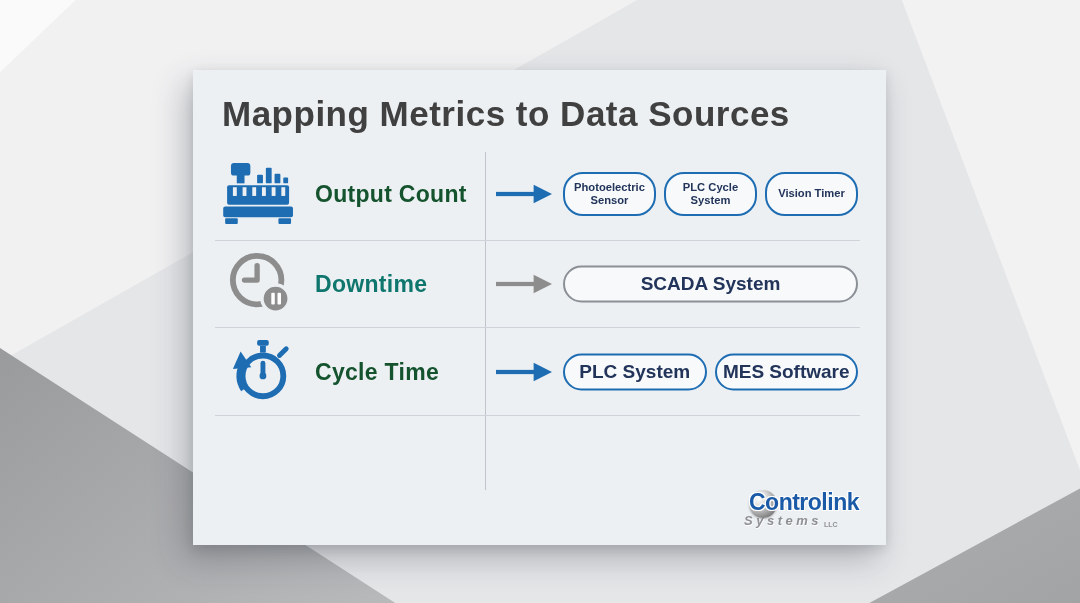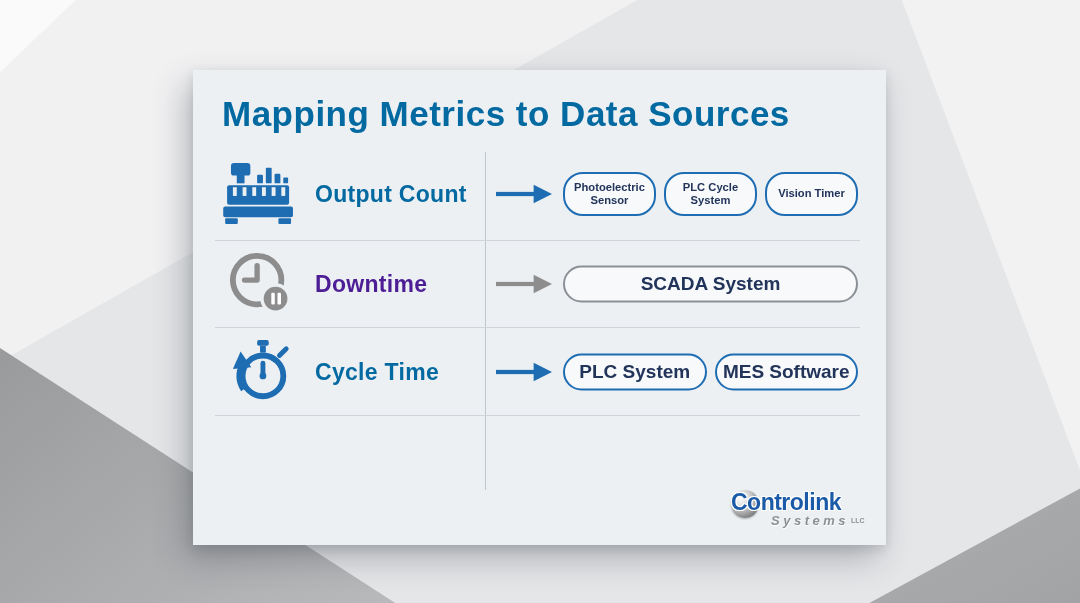--- a/index.html
+++ b/index.html
@@ -16,65 +16,65 @@
   .bg-botright{background:linear-gradient(to bottom right,#dadbdd,#a2a3a5);clip-path:polygon(100% 81%,100% 100%,80.5% 100%);}
 
   .card{
     position:absolute;left:193px;top:70px;width:693px;height:475px;
     background:#ecf0f3;
     box-shadow:-8px 14px 30px rgba(50,55,65,.30), 0 4px 10px rgba(50,55,65,.14);
   }
   .title{
     position:absolute;left:29px;top:24px;
     font-size:35px;font-weight:800;letter-spacing:.5px;
-    color:#0369a1;
+    color:#404040;
   }
   .vdivider{position:absolute;left:292px;top:82px;width:1px;height:338px;background:#bfc6cd;}
   .hdivider{position:absolute;left:22px;width:645px;height:1px;background:#cfd4da;}
   .hd1{top:170px;} .hd2{top:257px;} .hd3{top:345px;}
 
   .row{position:absolute;left:0;width:693px;}
   .r1{top:78px;height:92px;}
   .r2{top:171px;height:86px;}
   .r3{top:258px;height:87px;}
   .r4{top:346px;height:80px;}
 
   .icon-box{position:absolute;left:26px;top:50%;transform:translateY(-50%);width:84px;display:flex;justify-content:center;align-items:center;}
   .metric{position:absolute;left:122px;top:50%;transform:translateY(-50%);font-size:23px;font-weight:800;letter-spacing:.3px;white-space:nowrap;}
-  .row.blue .metric{color:#0369a1;}
-  .row.gray .metric{color:#4c1d95;}
+  .row.blue .metric{color:#14532d;}
+  .row.gray .metric{color:#0f766e;}
   .arrow{position:absolute;left:303px;top:50%;transform:translateY(-50%);}
   .row.blue .arrow{color:#1e6db3;}
   .row.gray .arrow{color:#8d8d8d;}
 
   .pills{position:absolute;left:370px;right:28px;top:50%;transform:translateY(-50%);display:flex;gap:8px;justify-content:flex-end;}
   .pill{
     flex:1;display:flex;align-items:center;justify-content:center;text-align:center;
     background:#f7f9fb;border:2px solid;border-radius:20px;
     color:#22345a;font-weight:700;line-height:1.18;
     padding:3px 5px;min-height:27px;
   }
   .row.blue .pill{border-color:#1e6db3;}
   .row.gray .pill{border-color:#8b9097;}
   .pills-3 .pill{font-size:11.2px;min-height:34px;}
   .pills-2 .pill{font-size:19px;}
 
   .logo{position:absolute;left:538px;top:418px;width:155px;}
-  .logo-row{position:relative;height:29px;}
+  .logo-row{position:relative;height:29px;margin-left:18px;}
   .sphere{
     position:absolute;left:0;top:2px;width:28px;height:28px;border-radius:50%;
     background:radial-gradient(circle at 35% 30%, #ffffff 0%, #d8d8d8 32%, #969696 65%, #4e4e4e 100%);
     box-shadow:0 1px 2px rgba(0,0,0,.25);
   }
   .brand{
     position:relative;z-index:1;font-size:23px;font-weight:800;letter-spacing:-.5px;
     color:#1b5aa7;line-height:29px;
     text-shadow:1px 1px 0 #fff,-1px -1px 0 #fff,1px -1px 0 #fff,-1px 1px 0 #fff;
   }
-  .sub-row{margin-left:40px;margin-top:-4px;display:flex;align-items:center;gap:2px;position:relative;z-index:1;}
+  .sub-row{margin-left:13px;margin-top:-4px;display:flex;align-items:flex-end;gap:2px;position:relative;z-index:1;}
   .sub{font-size:13px;font-weight:700;font-style:italic;color:#8f9093;letter-spacing:3.5px;text-shadow:.5px .5px 0 #fff;}
   .suffix{font-size:7px;font-weight:700;color:#8f9093;}
 </style>
 </head>
 <body>
 
 <div class="shape bg-topleft"></div>
 <div class="shape bg-corner"></div>
 <div class="shape bg-right"></div>
 <div class="shape bg-botleft"></div>

